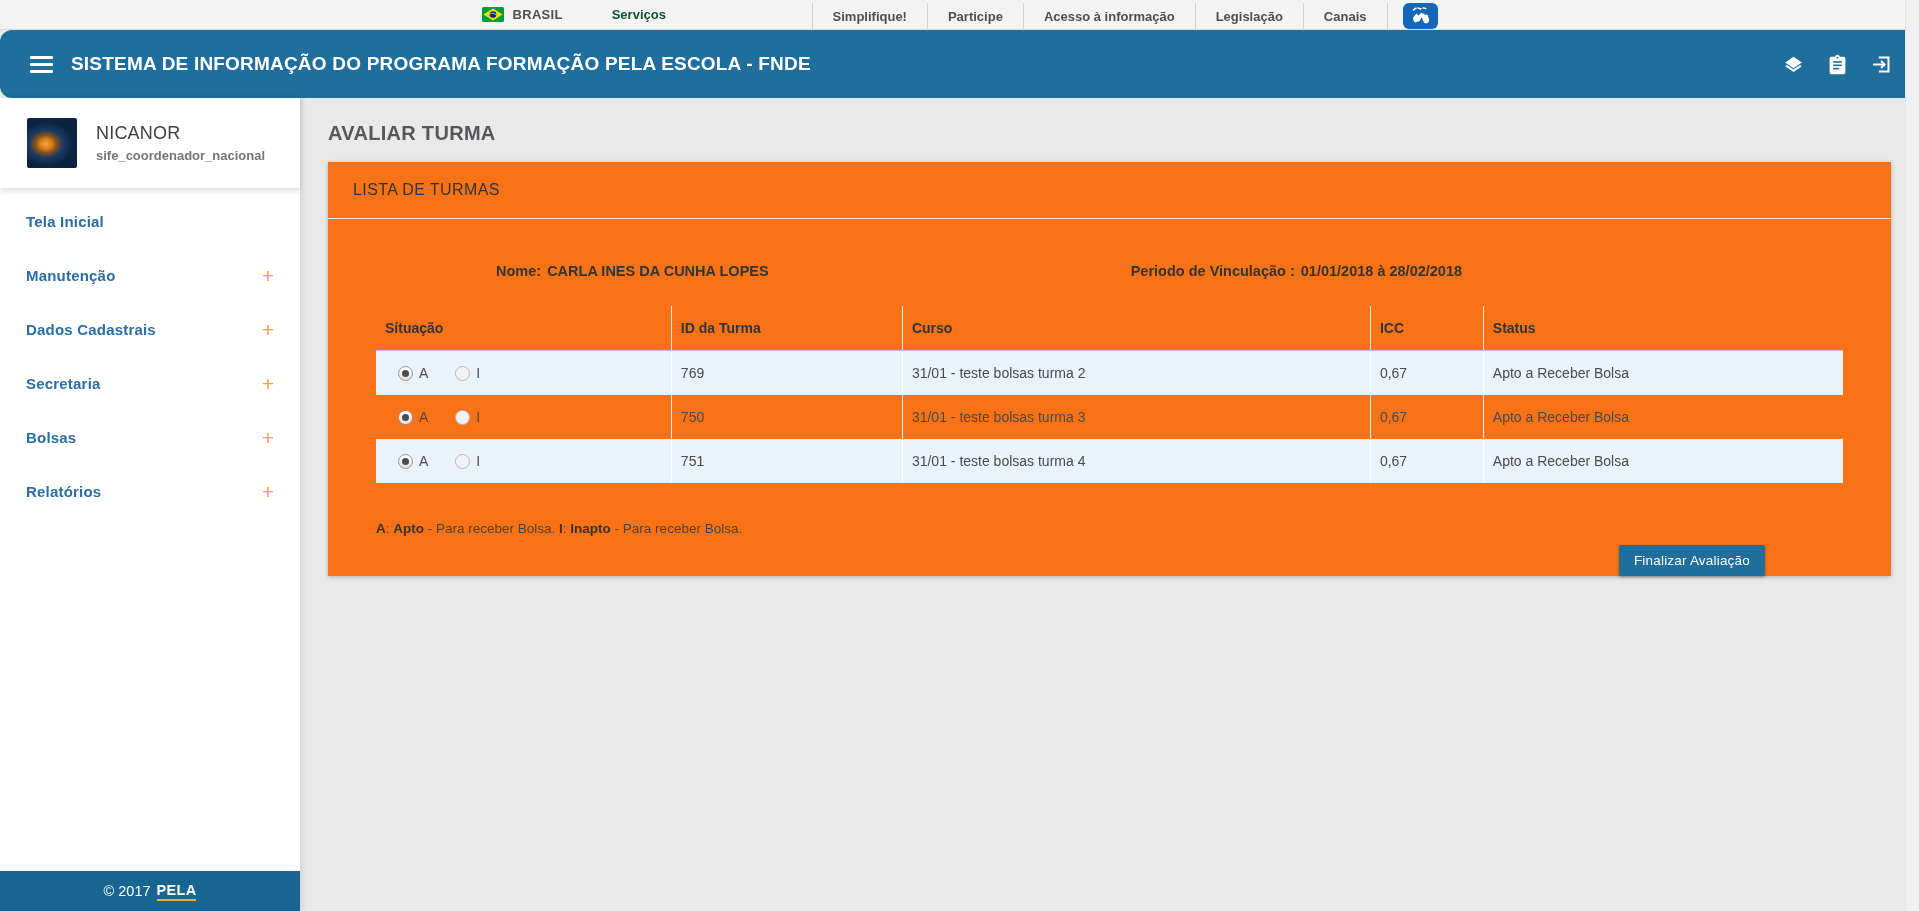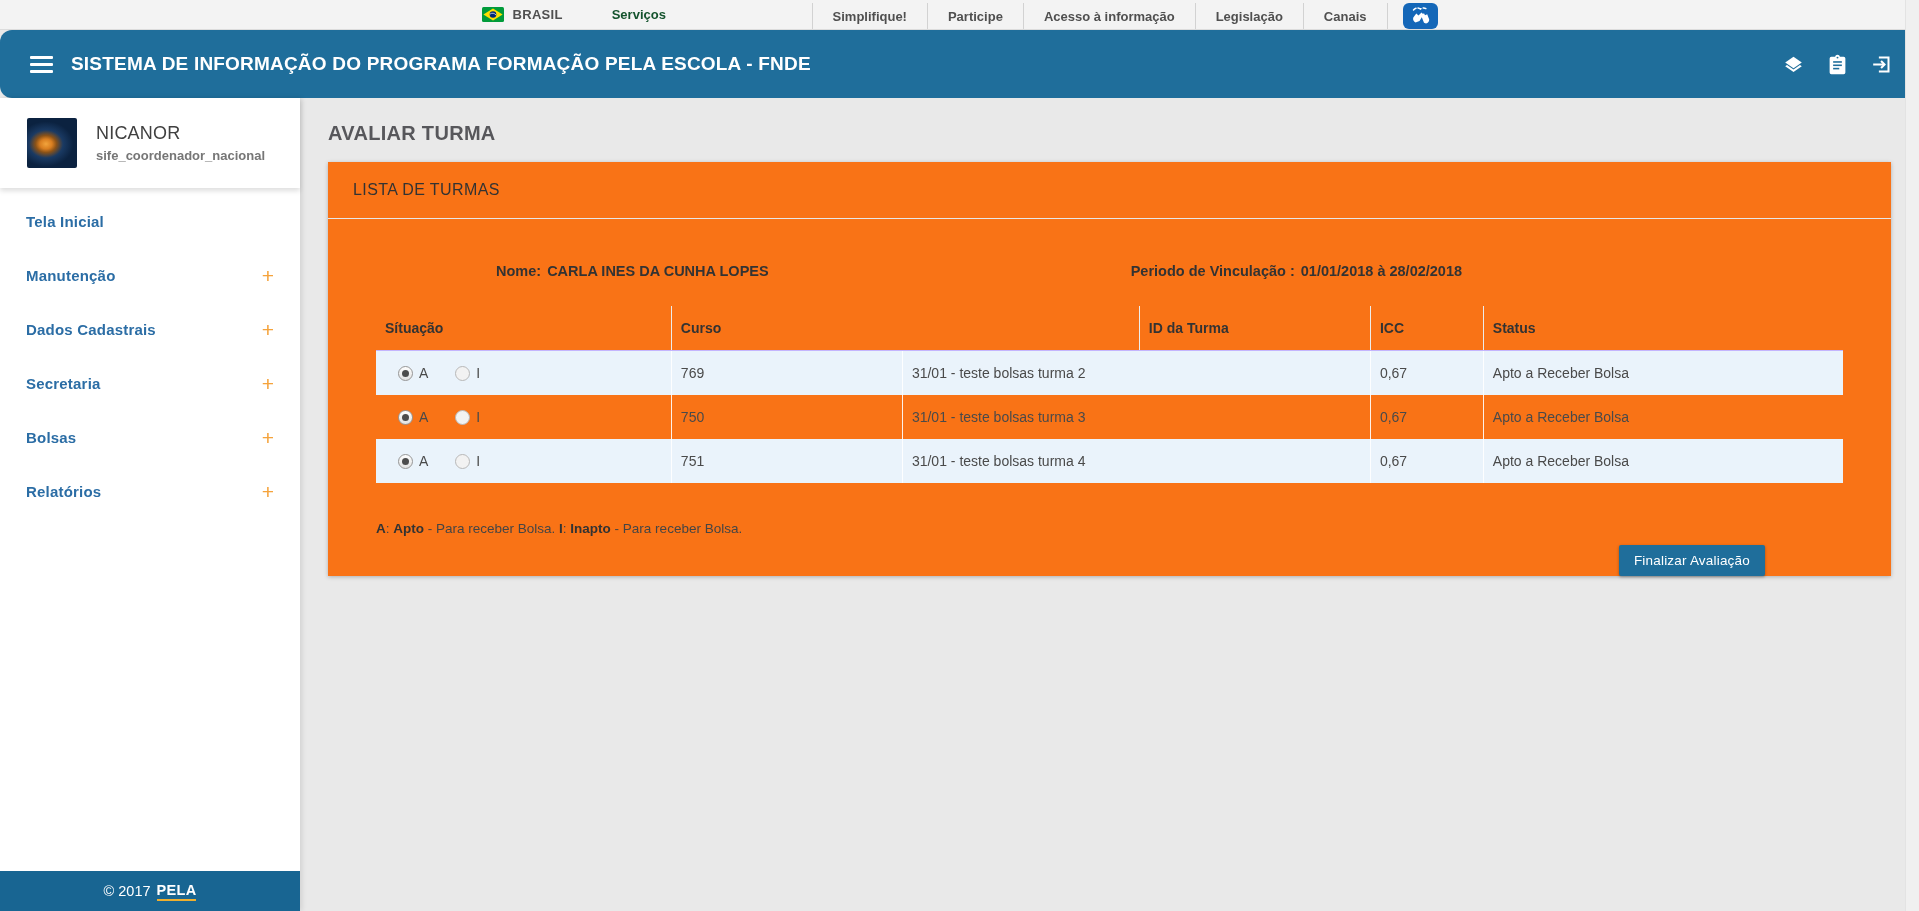--- a/index.html
+++ b/index.html
@@ -198,22 +198,22 @@
             <span>Nome:</span><span class="info-val">CARLA INES DA CUNHA LOPES</span>
           </span>
           <span class="info-periodo">
             <span>Periodo de Vinculação :</span><span class="info-val">01/01/2018 à 28/02/2018</span>
           </span>
         </div>
 
         <div class="table">
           <div class="trow thead">
             <div class="th c1">Sítuação</div>
+            <div class="th c2">ID da Turma</div>
             <div class="th c3">Curso</div>
-            <div class="th c2">ID da Turma</div>
             <div class="th c4">ICC</div>
             <div class="th c5">Status</div>
           </div>
 
           <div class="trow tr alt">
             <div class="td c1">
               <label class="rgroup">
                   <span class="radio checked"></span>
                   <span>A</span>
                 </label>

